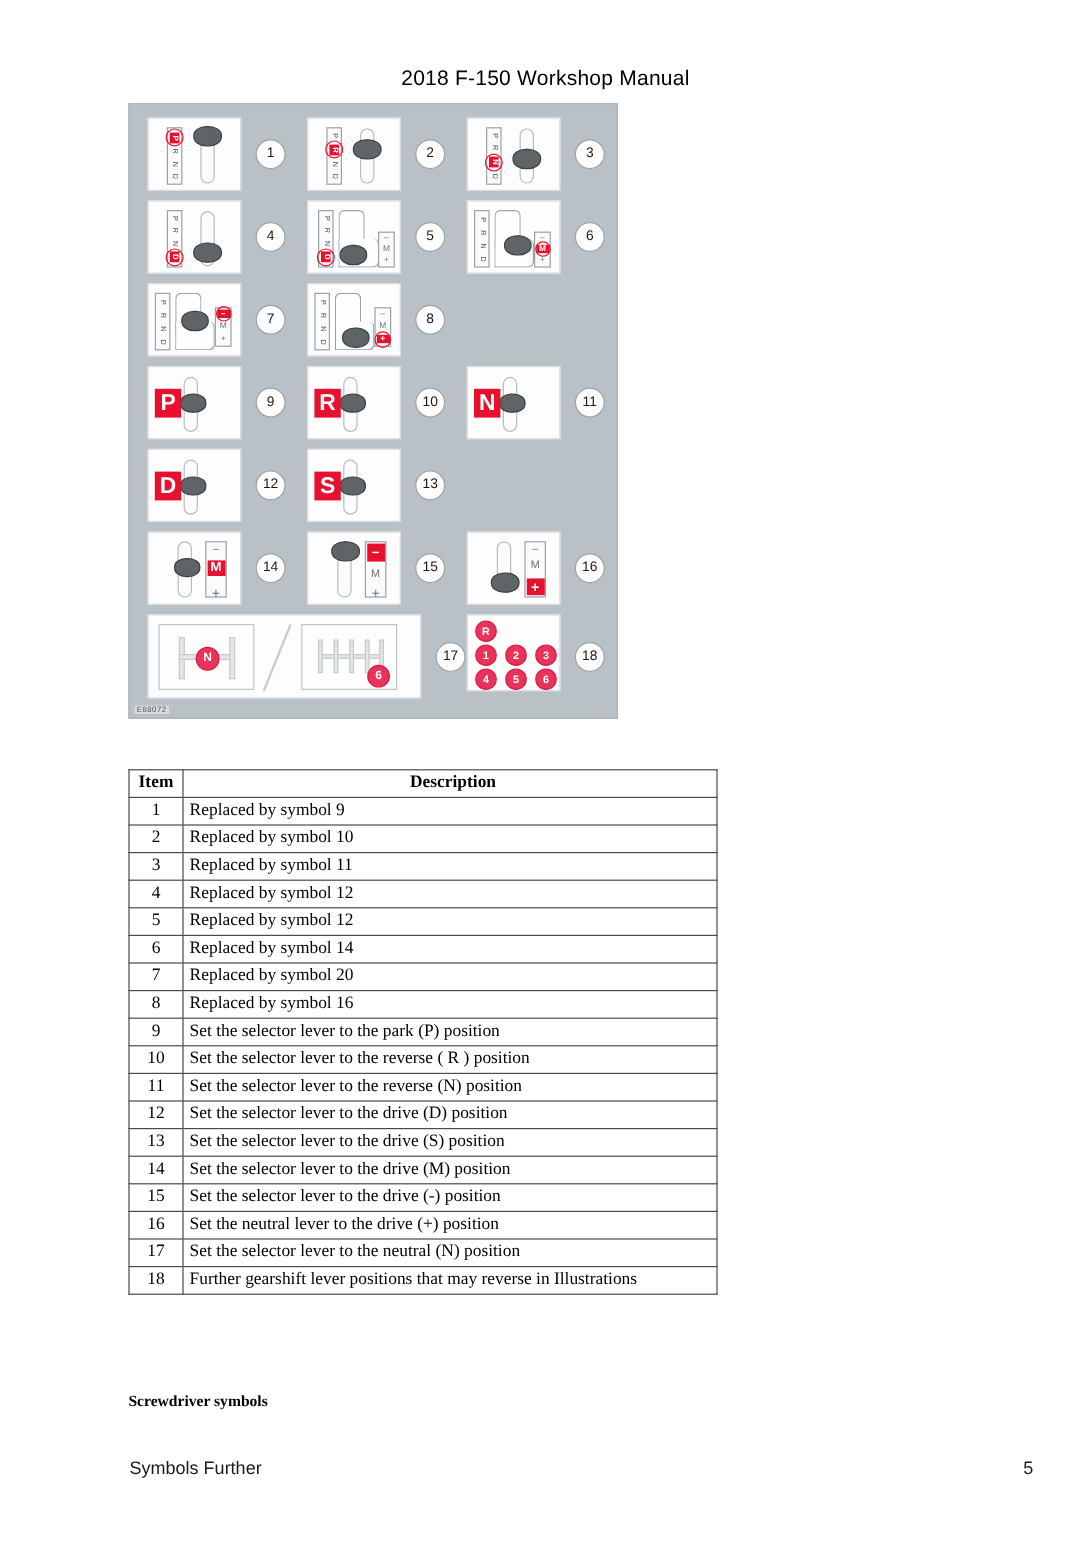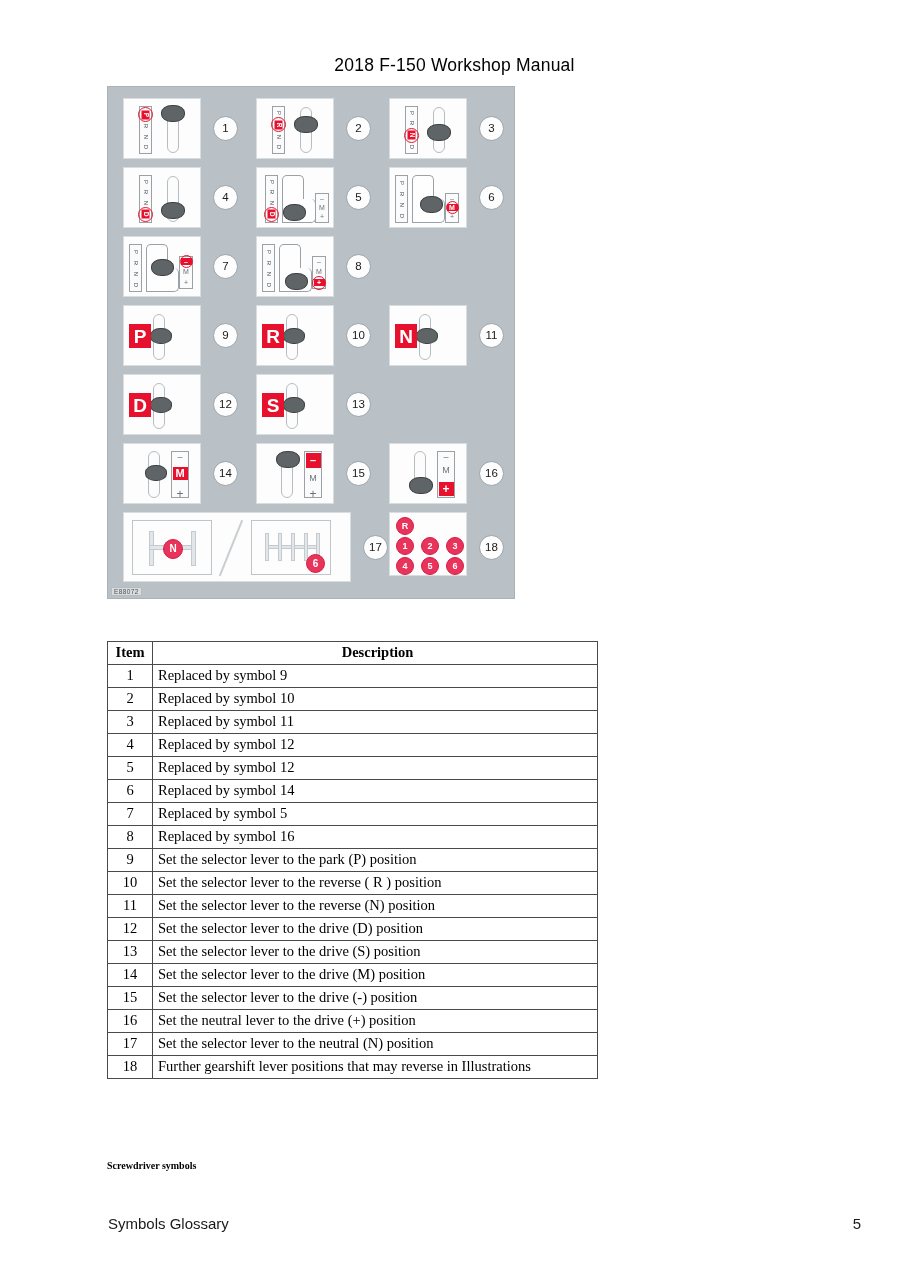--- a/index.html
+++ b/index.html
@@ -246,21 +246,21 @@
     font-size: 14.5px;
   }
   .c-item { width: 44px; text-align: center; }
   .c-desc { padding-left: 5px !important; text-align: left; }
 
   
   .section-heading {
     position: absolute;
     left: 107px;
     top: 1160px;
-    font-size: 10px;
+    font-size: 13px;
     font-weight: bold;
     color: #000;
   }
   .footer-left {
     position: absolute;
     left: 108px;
     top: 1215px;
     font-family: "Liberation Sans", sans-serif;
     font-size: 15px;
     color: #1a1a1a;
@@ -554,21 +554,21 @@
     <tr>
         <td class="c-item">5</td>
         <td class="c-desc">Replaced by symbol 12</td>
       </tr>
     <tr>
         <td class="c-item">6</td>
         <td class="c-desc">Replaced by symbol 14</td>
       </tr>
     <tr>
         <td class="c-item">7</td>
-        <td class="c-desc">Replaced by symbol 5</td>
+        <td class="c-desc">Replaced by symbol 20</td>
       </tr>
     <tr>
         <td class="c-item">8</td>
         <td class="c-desc">Replaced by symbol 16</td>
       </tr>
     <tr>
         <td class="c-item">9</td>
         <td class="c-desc">Set the selector lever to the park (P) position</td>
       </tr>
     <tr>
@@ -604,14 +604,14 @@
         <td class="c-desc">Set the selector lever to the neutral (N) position</td>
       </tr>
     <tr>
         <td class="c-item">18</td>
         <td class="c-desc">Further gearshift lever positions that may reverse in Illustrations</td>
       </tr>
   </tbody>
 </table>
 
 <div class="section-heading">Screwdriver symbols</div>
-<div class="footer-left">Symbols Glossary</div>
+<div class="footer-left">Symbols Further</div>
 <div class="footer-right">5</div>
 
 </body></html>

